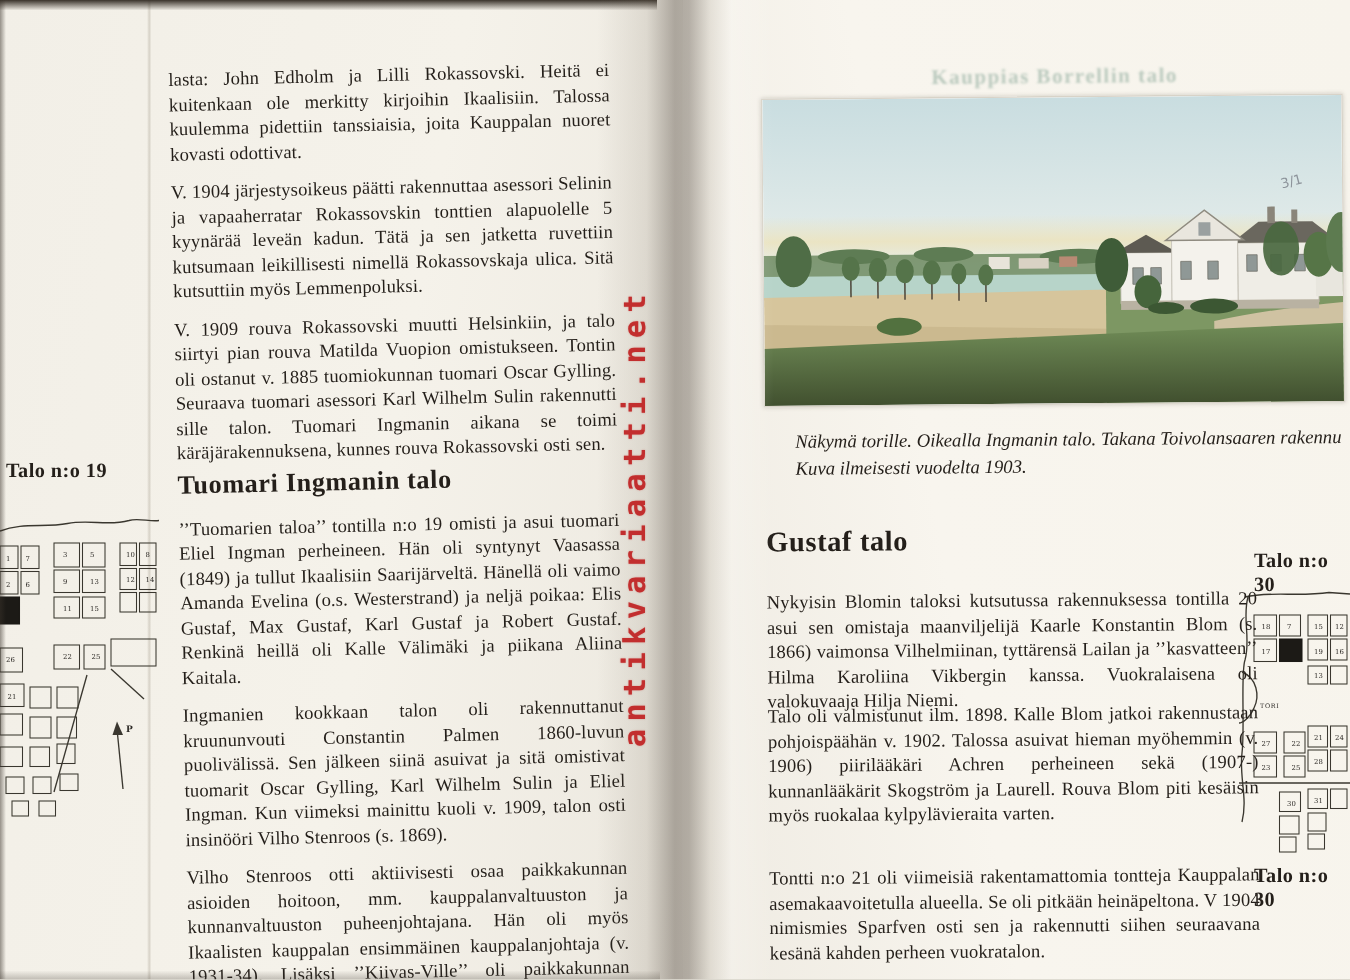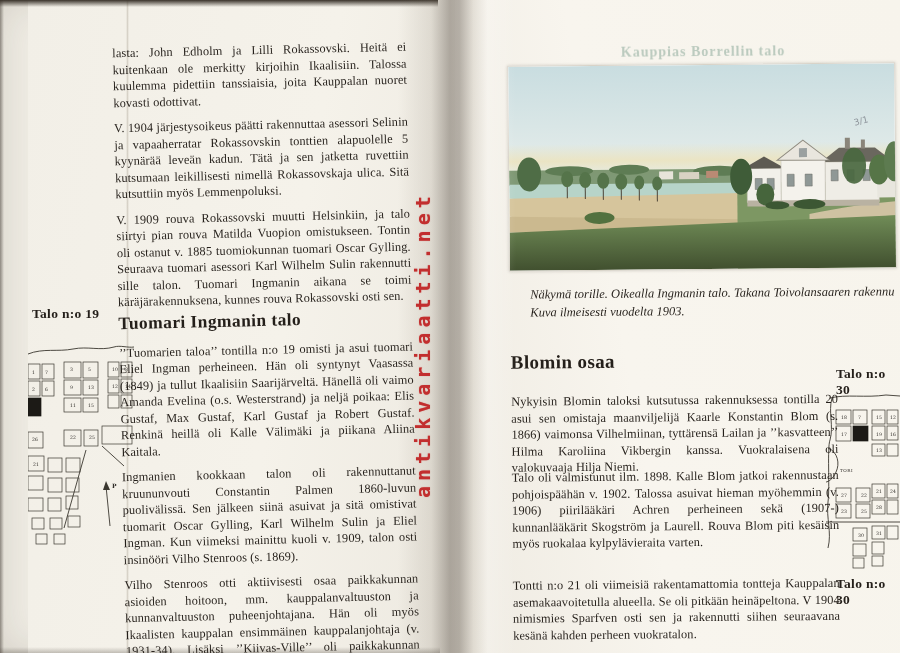--- a/index.html
+++ b/index.html
@@ -1,21 +1,21 @@
 <!DOCTYPE html>
 <html><head>
 <meta charset="utf-8">
 <style>
   html,body{margin:0;padding:0;background:#d8d4ca;}
   #scan{position:relative;width:900px;height:653px;overflow:hidden;
         background:#efece4;font-family:"Liberation Serif",serif;color:#241f1a;
         box-shadow:inset 0 0 40px rgba(90,80,60,.18);}
   
   .page{position:absolute;top:0;height:653px;}
-  #left-page{left:0;width:455px;background:linear-gradient(100deg,#f2efe7 0%,#f5f2ea 55%,#ece8df 100%);margin-left:28px;}
+  #left-page{left:0;width:455px;background:linear-gradient(100deg,#f2efe7 0%,#f5f2ea 55%,#ece8df 100%);}
   #right-page{left:455px;width:445px;background:linear-gradient(260deg,#f7f4ec 0%,#f8f5ee 60%,#eeeae1 100%);}
   
   .top-edge{position:absolute;left:0;top:0;width:438px;height:7px;
             background:linear-gradient(#3a332b,rgba(58,51,43,0));}
   .left-edge{position:absolute;left:0;top:0;width:4px;height:653px;
              background:linear-gradient(90deg,rgba(58,51,43,.5),rgba(58,51,43,0));}
   .bottom-edge{position:absolute;left:0;top:647px;width:440px;height:6px;
                background:linear-gradient(rgba(58,51,43,0),rgba(58,51,43,.28));}
   .crease{position:absolute;left:98px;top:0;width:3px;height:653px;
           background:linear-gradient(90deg,rgba(140,130,112,0),rgba(140,130,112,.28),rgba(140,130,112,0));}
@@ -276,21 +276,21 @@
         <ellipse cx="370" cy="106" rx="10" ry="15" fill="#567547"></ellipse>
         <ellipse cx="385" cy="98" rx="10" ry="20" fill="#5d7b50"></ellipse>
         <ellipse cx="90" cy="152" rx="15" ry="6" fill="#52713f"></ellipse>
         <text class="handwriting" x="346" y="62" transform="rotate(-14 346 62)">3/1</text>
       </svg>
     </div>
 
     <div class="abs caption" style="left:23px;top:240px;width:370px;">Näkymä torille. Oikealla Ingmanin talo. Takana Toivolansaaren rakennu</div>
     <div class="abs caption" style="left:23px;top:258px;width:370px;">Kuva ilmeisesti vuodelta 1903.</div>
 
-    <h1 class="sec2 abs" style="left:3px;top:306px;">Blomin osaa</h1>
+    <h1 class="sec2 abs" style="left:3px;top:306px;">Gustaf talo</h1>
 
     <div class="abs body-text" style="left:3px;top:348px;width:327px;">Nykyisin Blomin taloksi kutsutussa rakennuksessa tontilla 20 asui sen omistaja maanviljelijä Kaarle Konstantin Blom (s. 1866) vaimonsa Vilhelmiinan, tyttärensä Lailan ja ’’kasvatteen’’ Hilma Karoliina Vikbergin kanssa. Vuokralaisena oli valokuvaaja Hilja Niemi.</div>
     <div class="abs body-text" style="left:3px;top:424px;width:327px;">Talo oli valmistunut ilm. 1898. Kalle Blom jatkoi rakennustaan pohjoispäähän v. 1902. Talossa asuivat hieman myöhemmin (v. 1906) piirilääkäri Achren perheineen sekä (1907-) kunnanlääkärit Skogström ja Laurell. Rouva Blom piti kesäisin myös ruokalaa kylpylävieraita varten.</div>
     <div class="abs body-text" style="left:3px;top:532px;width:327px;">Tontti n:o 21 oli viimeisiä rakentamattomia tontteja Kauppalan asemakaavoitetulla alueella. Se oli pitkään heinäpeltona. V 1904 nimismies Sparfven osti sen ja rakennutti siihen seuraavana kesänä kahden perheen vuokratalon.</div>
   </div>
 
   <div id="gutter"></div>
   <div class="top-edge"></div>
   <div class="left-edge"></div>
   <div class="bottom-edge"></div>

